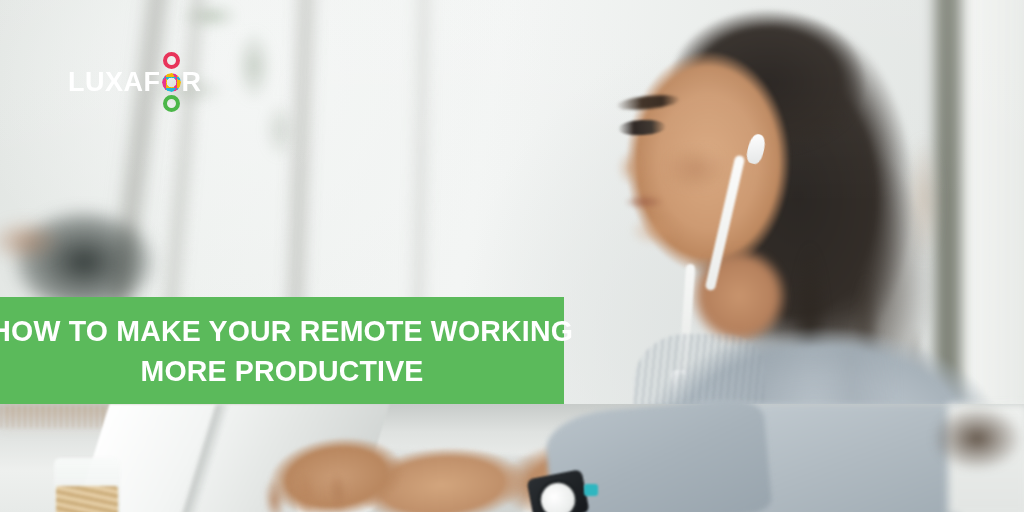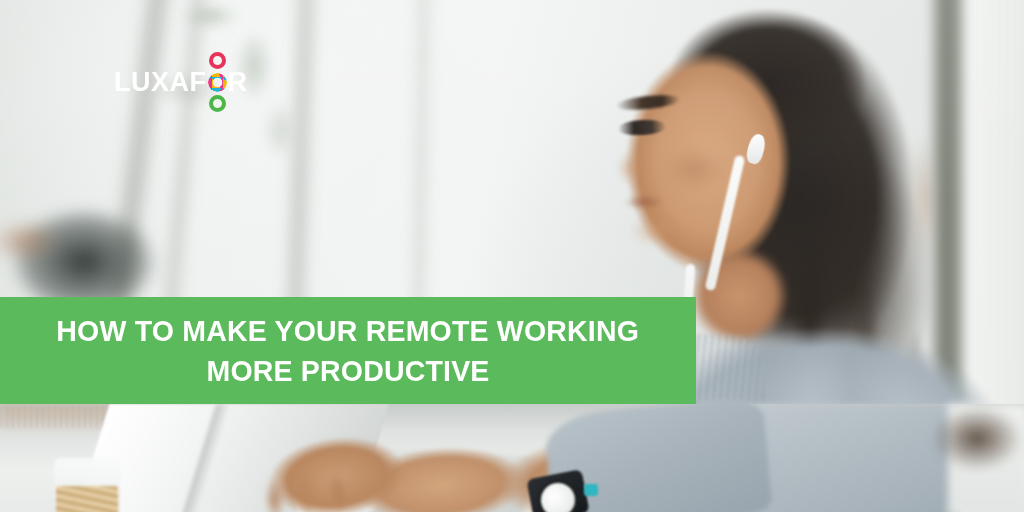--- a/index.html
+++ b/index.html
@@ -370,21 +370,20 @@
   }
   .logo-word {
     font-family:"Liberation Sans", sans-serif;
     font-weight:bold;
     font-size:27px;
     letter-spacing:.5px;
     color:#ffffff;
     line-height:1;
     display:flex;
     align-items:center;
-    margin-left:46px;
   }
   .logo-o-slot {
     position:relative;
     display:inline-block;
     width:21px; height:27px;
   }
   .ring {
     position:absolute;
     border-radius:50%;
     box-sizing:border-box;
@@ -406,21 +405,21 @@
   .ring-bot {
     width:17px; height:17px;
     border:4.5px solid #4cb749;
     left:2px; top:26px;
   }
 
   
   .banner {
     position:absolute;
     left:0; top:297px;
-    width:696px; height:107px;
+    width:564px; height:107px;
     background:#5bba5b;
     display:flex;
     flex-direction:column;
     align-items:center;
     justify-content:center;
     padding:0 28px;
   }
   .banner-line {
     color:#ffffff;
     font-family:"Liberation Sans", sans-serif;

